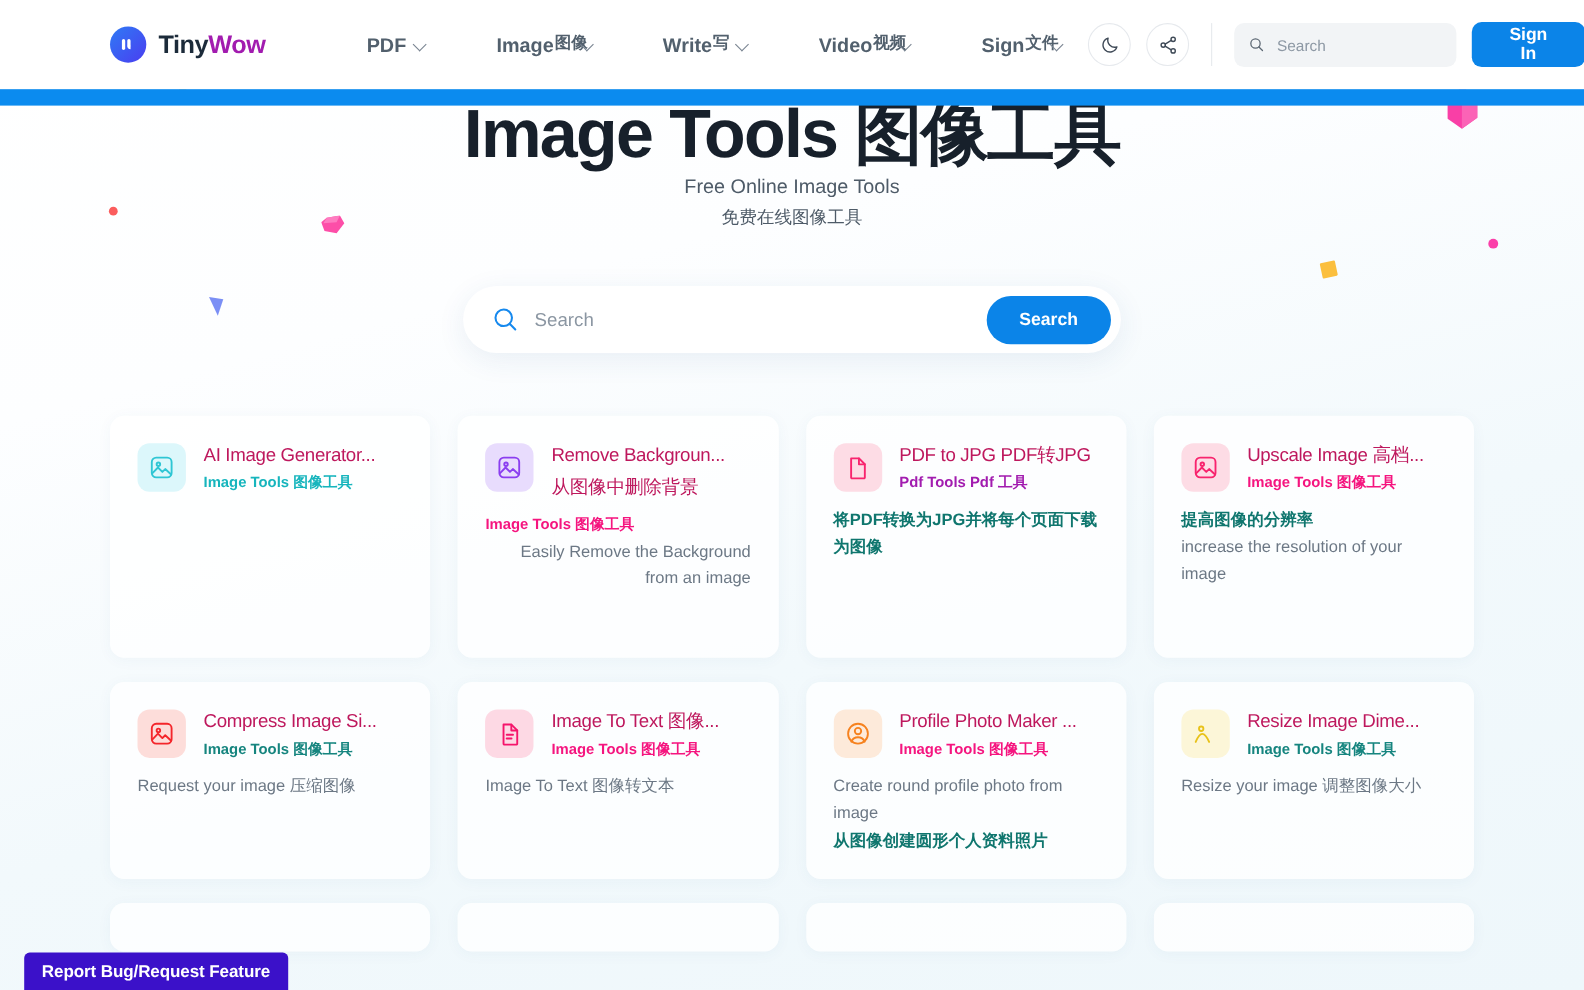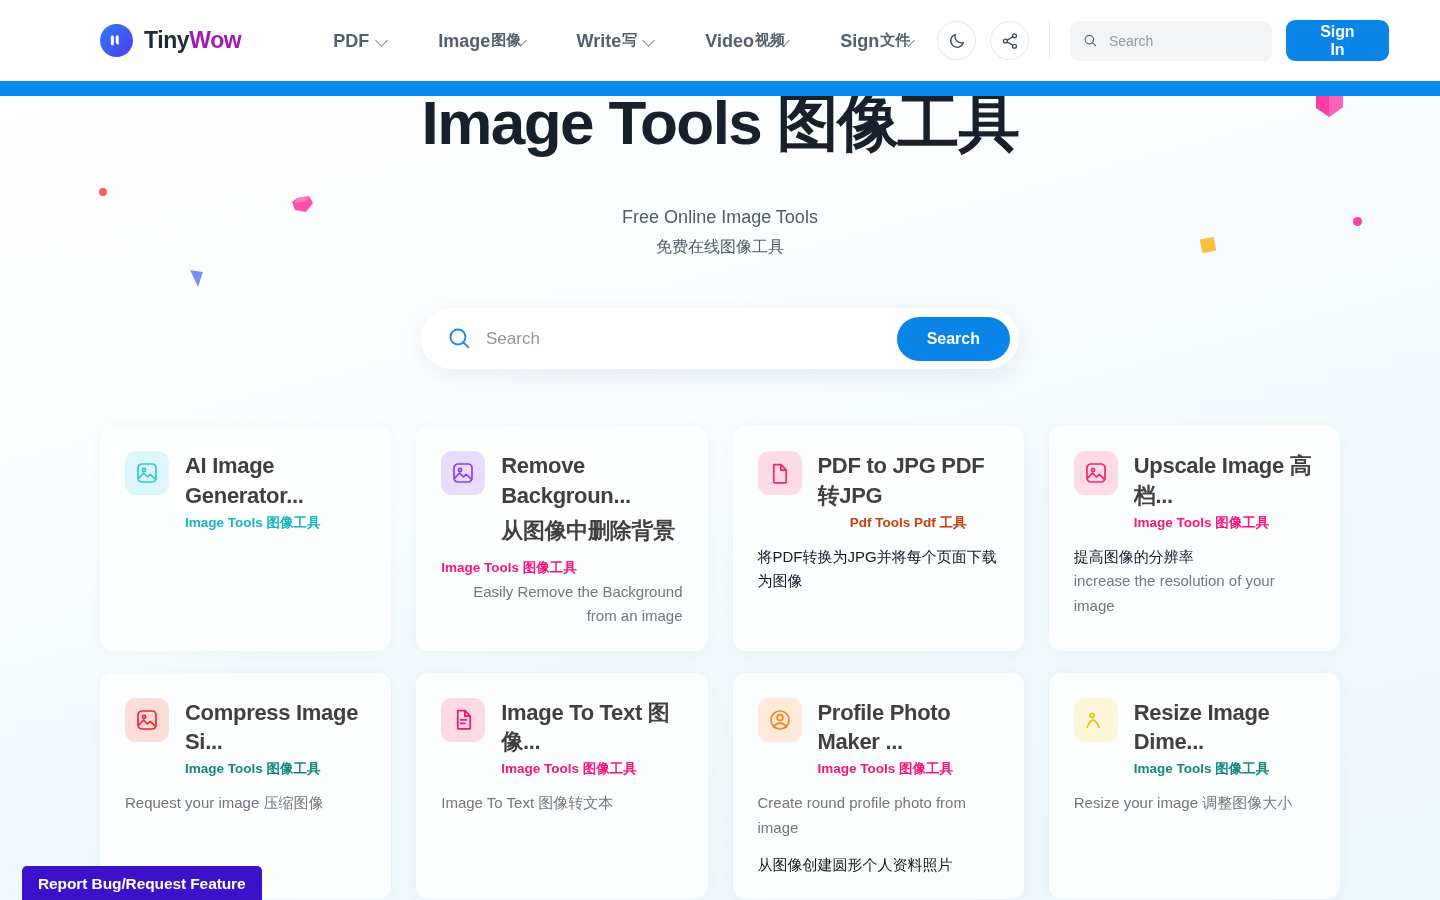--- a/index.html
+++ b/index.html
@@ -31,21 +31,21 @@
     flex: 0 0 auto;
   }
   .logo-glyph { display:block; }
   .brand-text {
     font-size: 23px; font-weight: bold; letter-spacing: -0.4px;
     white-space: nowrap;
   }
   .brand-tiny { color: #1c2b3a; }
   .brand-wow { color: #a21caf; margin-top: 36px; }
 
-  .nav { display: flex; align-items: center; margin-left: 68px; gap: 4px; }
+  .nav { display: flex; align-items: center; margin-left: 68px; gap: 17px; }
   .nav-item {
     display: flex; align-items: flex-start;
     font-size: 18px; font-weight: 600; color: #52606d;
     padding: 0 24px; cursor: pointer; white-space: nowrap;
     line-height: 1;
   }
   .nav-label { font-size: 18px; }
   .nav-cn {
     font-size: 15px; max-width: 1.15em; line-height: 1.05;
     display: inline-block; word-break: break-all; margin-left: 1px;
@@ -93,21 +93,21 @@
   }
 
   
   .hero { position: relative; padding-top: 1px; text-align: center; z-index: 20; }
   .hero-title {
     font-size: 62px; font-weight: bold; color: #17202b;
     letter-spacing: -1.6px; line-height: 1.05;
     margin-top: 8px;
   }
   .hero-sub1 {
-    font-size: 18px; color: #4e5b68; margin-top: 48px; line-height: 1.6;
+    font-size: 18px; color: #4e5b68; line-height: 1.6;
   }
   .hero-sub2 {
     font-size: 16px; color: #4e5b68; line-height: 1.85;
   }
 
   .hero-search-wrap {
     width: 598px; height: 61px; margin: 47px auto 0;
     background: #ffffff; border-radius: 31px;
     box-shadow: 0 6px 26px rgba(30,80,140,.085);
     display: flex; align-items: center; padding: 0 9px 0 26px;
@@ -147,32 +147,32 @@
   }
   .card.r1 { min-height: 220px; }
   .card-head { display: flex; gap: 16px; align-items: flex-start; }
   .card-ico {
     width: 44px; height: 44px; border-radius: 11px;
     display: flex; align-items: center; justify-content: center;
     flex: 0 0 auto;
   }
   .card-head-txt { min-width: 0; flex: 1; }
   .card-title {
-    font-size: 22px; font-weight: bold; color: #404040;
+    font-size: 17px; font-weight: normal; color: #be185d;
     letter-spacing: -0.3px; line-height: 1.32;
     overflow: hidden;
   }
   .card-cat {
     font-size: 13.5px; font-weight: 600; margin-top: 4px; line-height: 1.3;
   }
   .card-body { margin-top: 14px; }
   .card-desc {
     font-size: 15px; color: #6c7885; line-height: 1.62;
   }
-  .card-desc.cn { margin-top: 13px; color: #0f172a; }
+  .card-desc.cn { margin-top: 1px; color: #0f766e; font-weight: bold; }
 
   .bottomrow { overflow: hidden; height: 44px; }
 
   
   .reportbug {
     position: absolute; left: 22px; top: 866px;
     background: #3b11c9; color: #fff;
     font-size: 15.5px; font-weight: bold;
     padding: 9px 16px 10px 16px;
     border-radius: 5px 5px 0 0;
@@ -342,21 +342,21 @@
   <div class="card r1">
     <div class="card-head">
       <div class="card-ico" style="background:#fddce5;">
         <svg width="23" height="23" viewBox="0 0 24 24" fill="none" stroke="#f8246e" stroke-width="1.8" stroke-linecap="round" stroke-linejoin="round">
           <path d="M6 2.8h7.5L19 8.4V21a.8.8 0 0 1-.8.8H6.8A.8.8 0 0 1 6 21V3.6z"></path>
             <path d="M13.4 2.9v5.6H19"></path>
         </svg>
       </div>
       <div class="card-head-txt">
         <div class="card-title">PDF to JPG PDF转JPG</div>
-        <div class="card-cat" style="color:#c2410c;text-align:center;">Pdf Tools Pdf 工具</div>
+        <div class="card-cat" style="color:#a21caf;">Pdf Tools Pdf 工具</div>
       </div>
     </div>
     <div class="card-body">
       <div class="card-desc cn">将PDF转换为JPG并将每个页面下载为图像</div>
     </div>
   </div>
 
   <div class="card r1">
     <div class="card-head">
       <div class="card-ico" style="background:#fddce5;">

